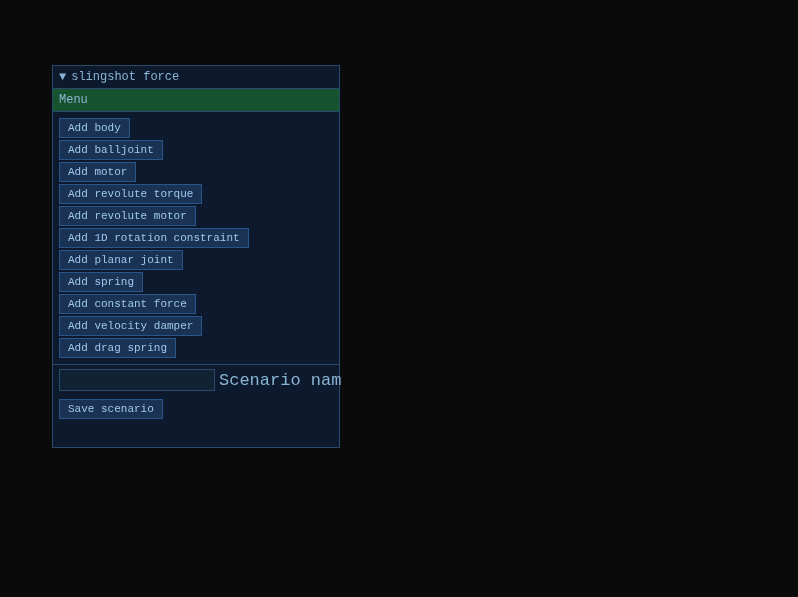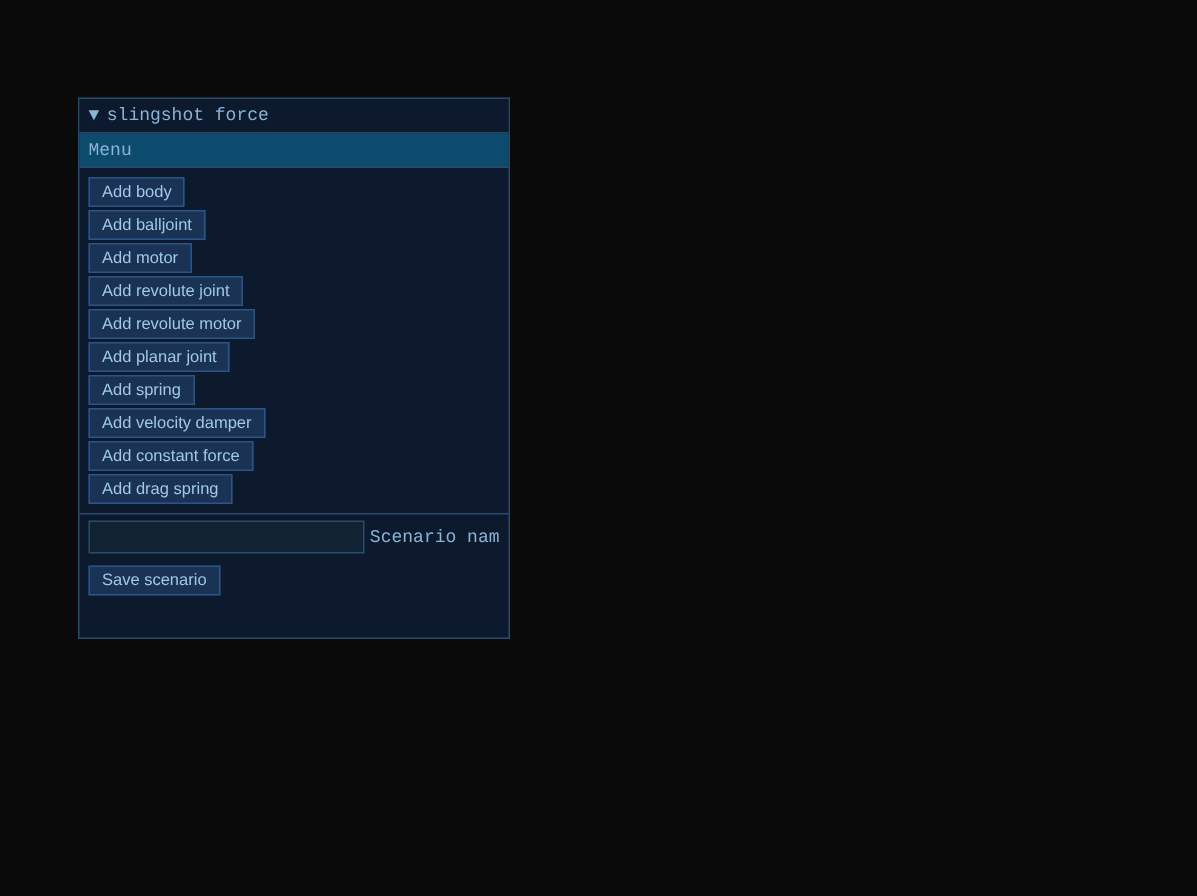--- a/index.html
+++ b/index.html
@@ -36,40 +36,40 @@
       font-size: 12px;
     }
 
     .panel-header .triangle {
       margin-right: 5px;
       color: #8ab4d4;
     }
 
     .panel-menu-bar {
       padding: 4px 6px;
-      background-color: #0c4a6e;
+      background-color: #14532d;
       color: #8ab4d4;
       font-size: 12px;
       border-bottom: 1px solid #2a4a6a;
     }
 
     .buttons-area {
       padding: 6px;
       display: flex;
       flex-direction: column;
       gap: 2px;
     }
 
     .editor-button {
       display: inline-block;
       padding: 3px 8px;
       background-color: #1a3355;
       border: 1px solid #2a5588;
       color: #a0c8e8;
-      font-family: Liberation Sans, sans-serif;
+      font-family: Liberation Mono, monospace;
       font-size: 11px;
       cursor: pointer;
       text-align: right;
       width: auto;
       align-self: flex-start;
       white-space: nowrap;
     }
 
     .scenario-row {
       display: flex;
@@ -85,21 +85,21 @@
       border: 1px solid #2a4a6a;
       color: #8ab4d4;
       font-family: 'Courier New', Courier, monospace;
       font-size: 11px;
       padding: 3px 4px;
       height: 22px;
     }
 
     .scenario-label {
       color: #8ab4d4;
-      font-size: 12px;
+      font-size: 17px;
       white-space: nowrap;
     }
 
     .save-row {
       padding: 4px 6px 8px 6px;
     }
 
     .panel-bottom-space {
       height: 20px;
     }
@@ -113,26 +113,27 @@
     <span>slingshot force</span>
   </div>
   <div class="panel-menu-bar">
     <span>Menu</span>
   </div>
   <div class="buttons-area">
 
   <button class="editor-button">Add body</button>
       <button class="editor-button">Add balljoint</button>
       <button class="editor-button">Add motor</button>
-      <button class="editor-button">Add revolute joint</button>
+      <button class="editor-button">Add revolute torque</button>
       <button class="editor-button">Add revolute motor</button>
+      <button class="editor-button">Add 1D rotation constraint</button>
       <button class="editor-button">Add planar joint</button>
       <button class="editor-button">Add spring</button>
+      <button class="editor-button">Add constant force</button>
       <button class="editor-button">Add velocity damper</button>
-      <button class="editor-button">Add constant force</button>
       <button class="editor-button">Add drag spring</button>
     </div>
   <div class="scenario-row">
     <input class="scenario-input" type="text" value="" style="">
     <span class="scenario-label">Scenario nam</span>
   </div>
   <div class="save-row">
     <button class="editor-button">Save scenario</button>
   </div>
   <div class="panel-bottom-space"></div>

